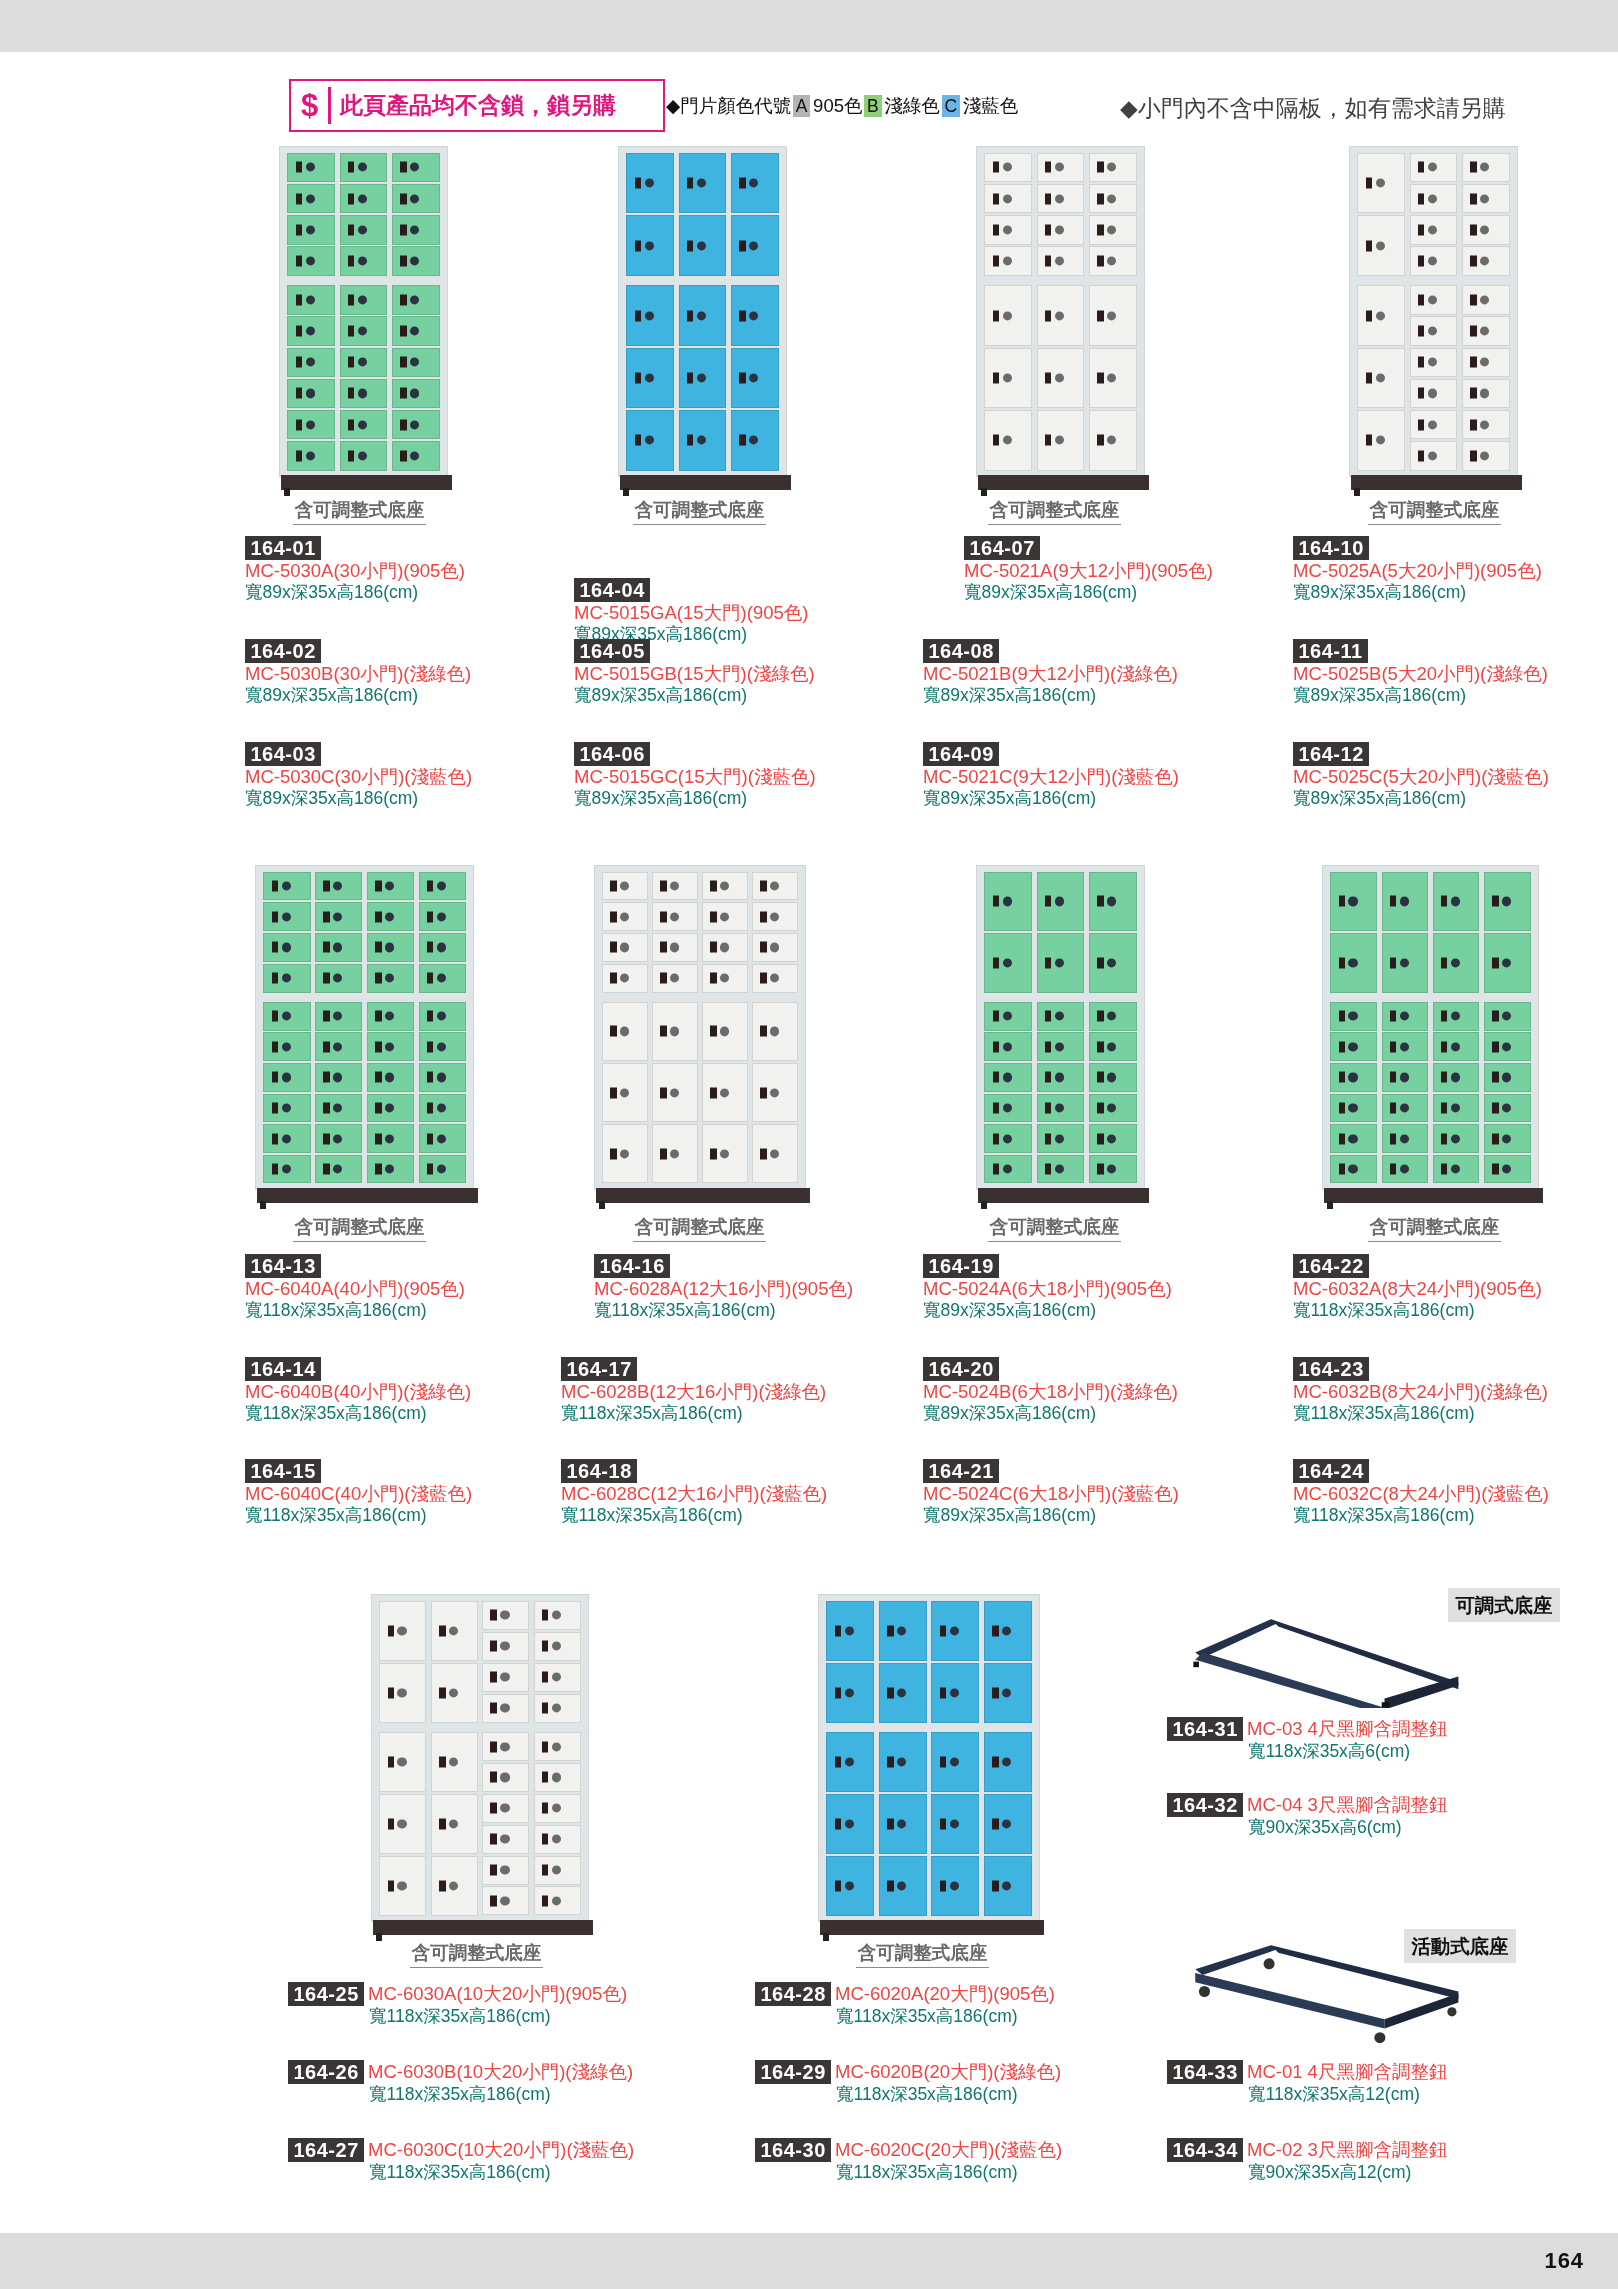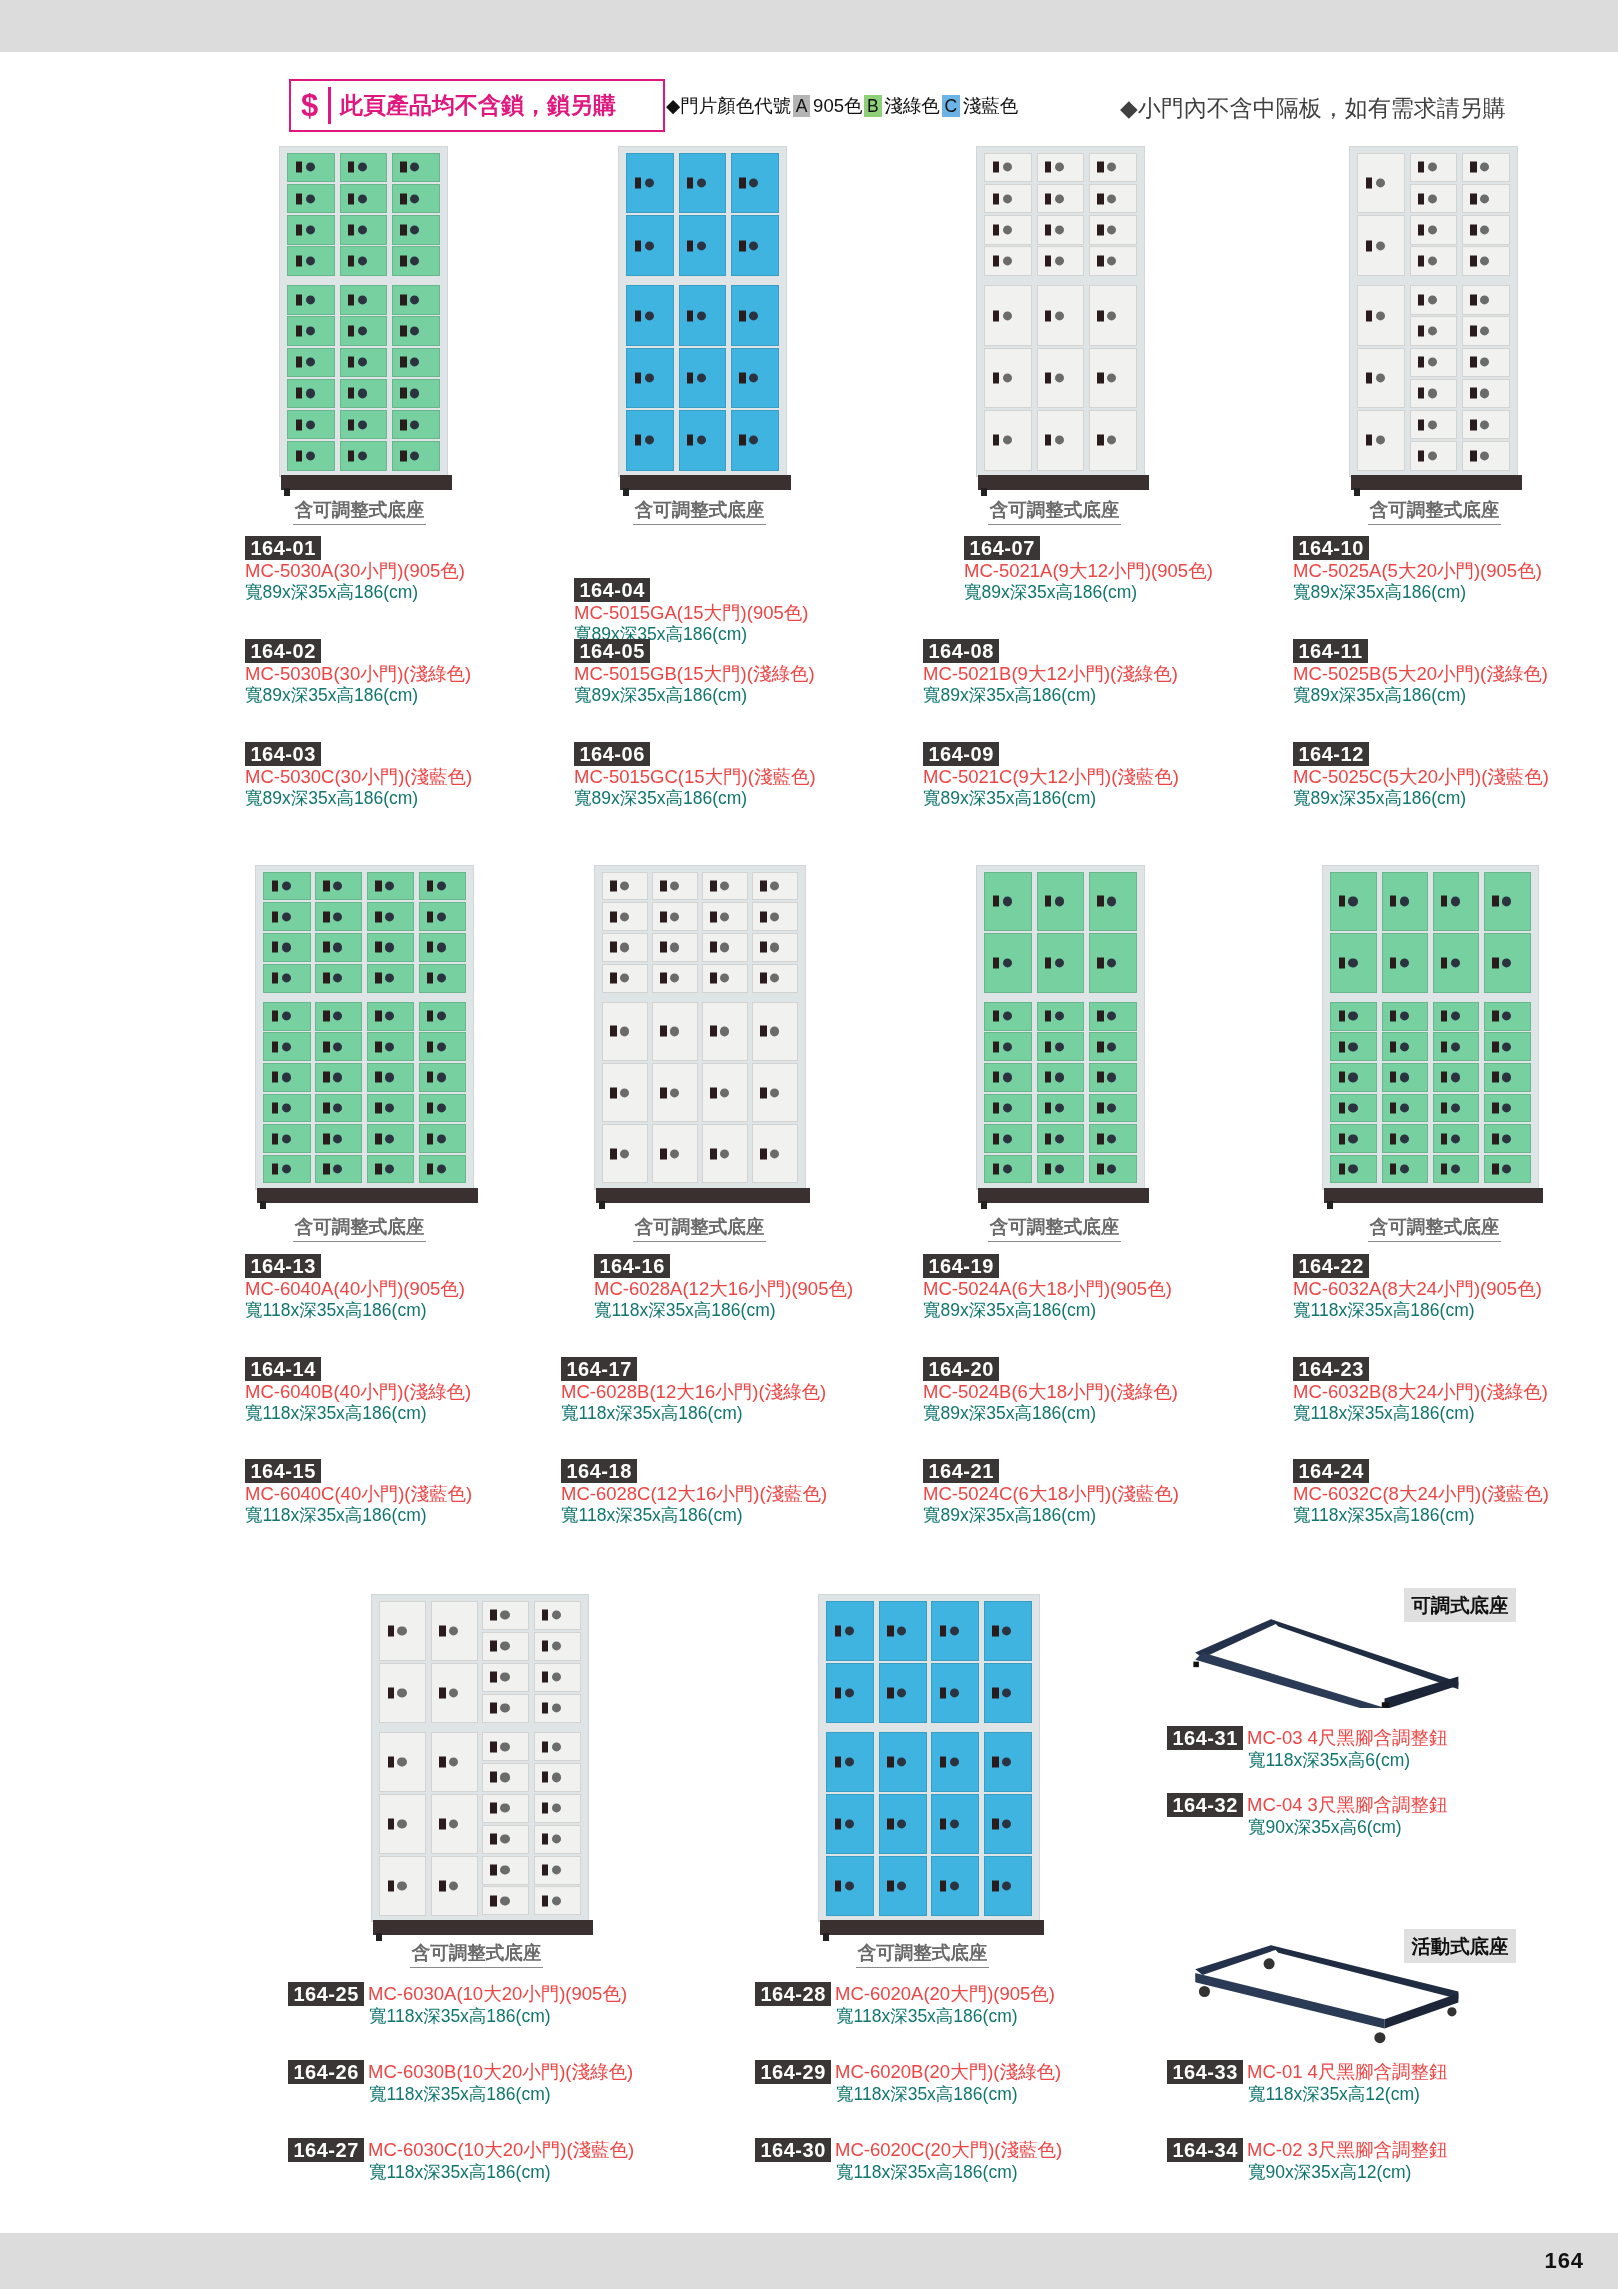--- a/index.html
+++ b/index.html
@@ -1548,31 +1548,31 @@
     </div>
   <div class="item inline" style="left:755px;top:2138px;">
       <div class="row1">
         <span class="code">164-30</span>
         <span class="model">MC-6020C(20大門)(淺藍色)</span>
       </div>
       <div class="dims" style="margin-left:81px;">寬118x深35x高186(cm)</div>
     </div>
 </div>
 
-<div class="base-tag" style="left:1404px;top:1588px;">可調式底座</div>
+<div class="base-tag" style="left:1448px;top:1588px;">可調式底座</div>
 <svg class="frame" style="left:1186px;top:1606px;" width="277" height="102" viewBox="0 0 300 110">
   <polygon points="10,50 90,12 290,80 290,96 210,104 10,62" fill="none"></polygon>
   <path d="M10,50 L92,14 L100,18 L18,56 Z" fill="#23324a"></path>
   <path d="M92,14 L295,82 L295,90 L100,22 Z" fill="#1f2c42"></path>
   <path d="M10,50 L215,110 L215,102 L18,42 Z" fill="#2b3a55" transform="translate(0,8)"></path>
   <path d="M215,106 L295,82 L295,92 L215,118 Z" fill="#1c2638" transform="translate(0,-6)"></path>
   <rect x="212" y="104" width="8" height="6" fill="#111"></rect>
   <rect x="8" y="60" width="6" height="6" fill="#111"></rect>
 </svg>
-<div class="item inline" style="left:1167px;top:1717px;margin-top:9px;">
+<div class="item inline" style="left:1167px;top:1717px;">
     <div class="row1">
       <span class="code">164-31</span>
       <span class="model">MC-03 4尺黑腳含調整鈕</span>
     </div>
     <div class="dims" style="margin-left:81px;">寬118x深35x高6(cm)</div>
   </div>
 <div class="item inline" style="left:1167px;top:1793px;">
     <div class="row1">
       <span class="code">164-32</span>
       <span class="model">MC-04 3尺黑腳含調整鈕</span>

